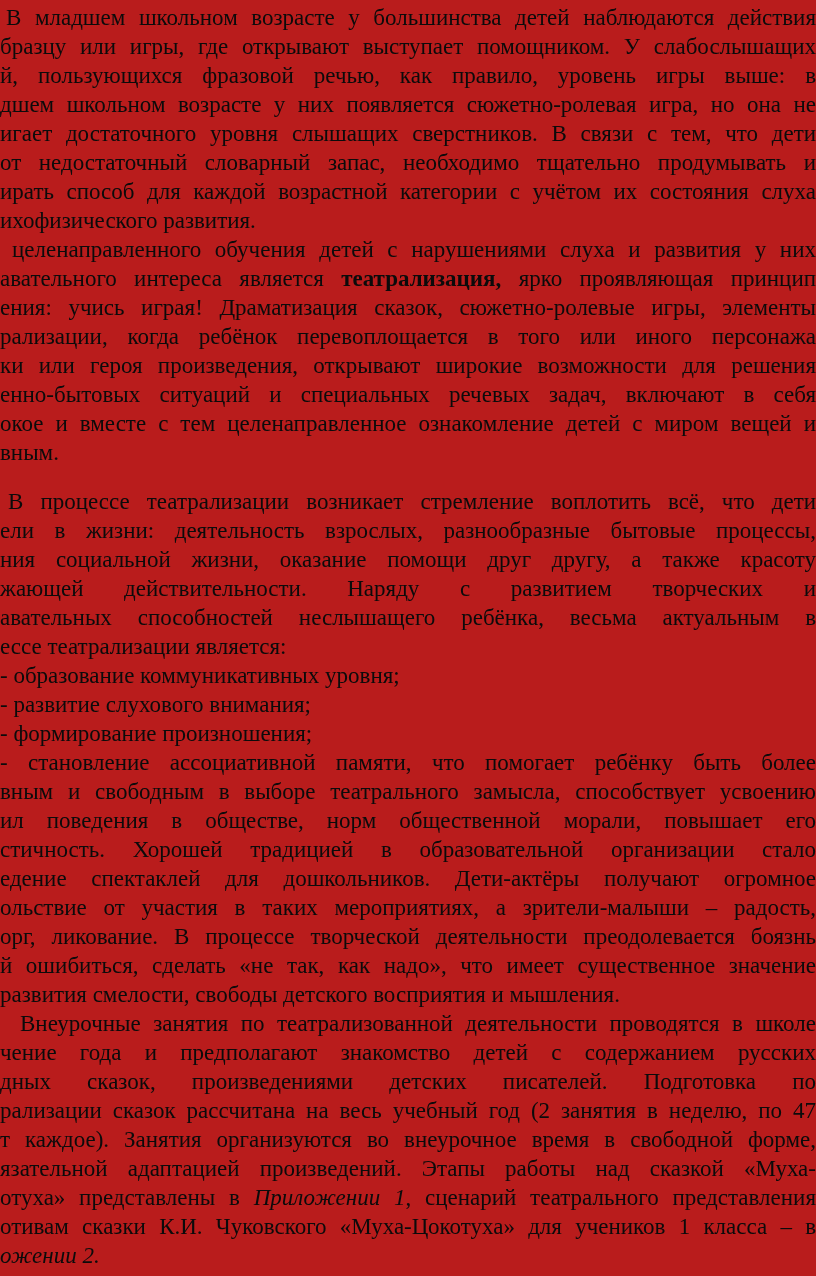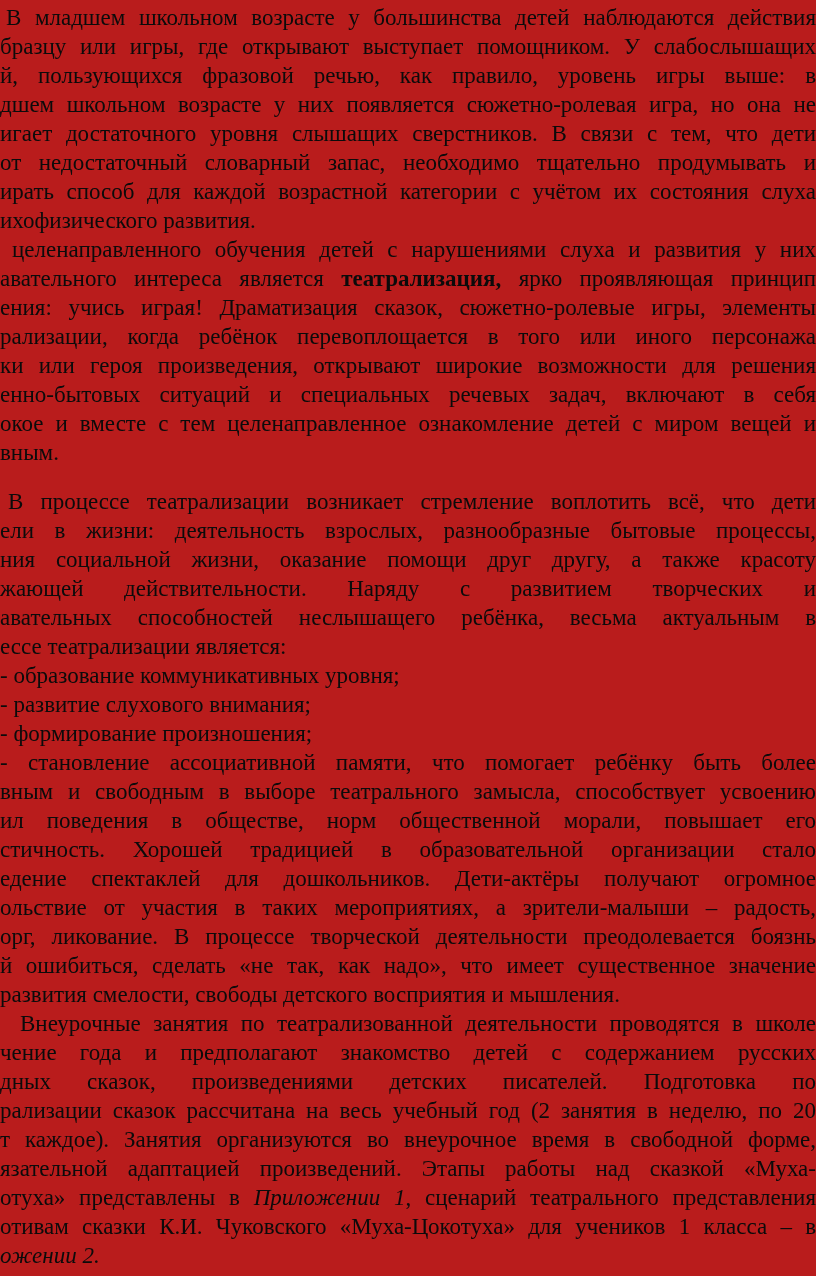--- a/index.html
+++ b/index.html
@@ -72,20 +72,20 @@
       <div class="line just"><span>ил поведения в обществе, норм общественной морали, повышает его</span></div>
       <div class="line just"><span>стичность. Хорошей традицией в образовательной организации стало</span></div>
       <div class="line just"><span>едение спектаклей для дошкольников. Дети-актёры получают огромное</span></div>
       <div class="line just"><span>ольствие от участия в таких мероприятиях, а зрители-малыши – радость,</span></div>
       <div class="line just"><span>орг, ликование. В процессе творческой деятельности преодолевается боязнь</span></div>
       <div class="line just"><span>й ошибиться, сделать «не так, как надо», что имеет существенное значение</span></div>
       <div class="line left"><span>развития смелости, свободы детского восприятия и мышления.</span></div>
       <div class="line just" style=" margin-left: 20px;"><span>Внеурочные занятия по театрализованной деятельности проводятся в школе</span></div>
       <div class="line just"><span>чение года и предполагают знакомство детей с содержанием русских</span></div>
       <div class="line just"><span>дных сказок, произведениями детских писателей. Подготовка по</span></div>
-      <div class="line just"><span>рализации сказок рассчитана на весь учебный год (2 занятия в неделю, по 20</span></div>
+      <div class="line just"><span>рализации сказок рассчитана на весь учебный год (2 занятия в неделю, по 47</span></div>
       <div class="line just"><span>т каждое). Занятия организуются во внеурочное время в свободной форме,</span></div>
       <div class="line just"><span>язательной адаптацией произведений. Этапы работы над сказкой «Муха-</span></div>
       <div class="line just"><span>отуха» представлены в </span><span class="seg-italic">Приложении 1</span><span>, сценарий театрального представления</span></div>
       <div class="line just"><span>отивам сказки К.И. Чуковского «Муха-Цокотуха» для учеников 1 класса – в</span></div>
       <div class="line left"><span class="seg-italic">ожении 2.</span></div>
     </div>
 </div>
 
 </body></html>

